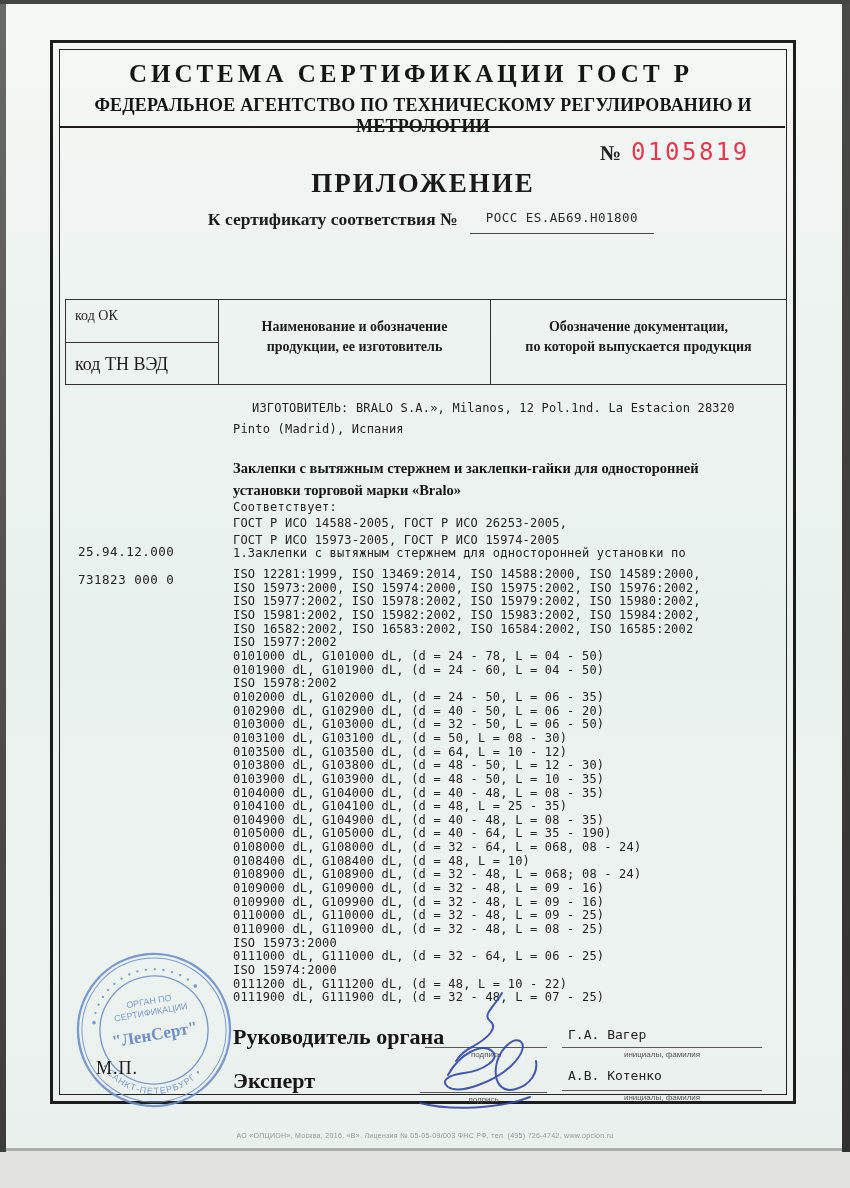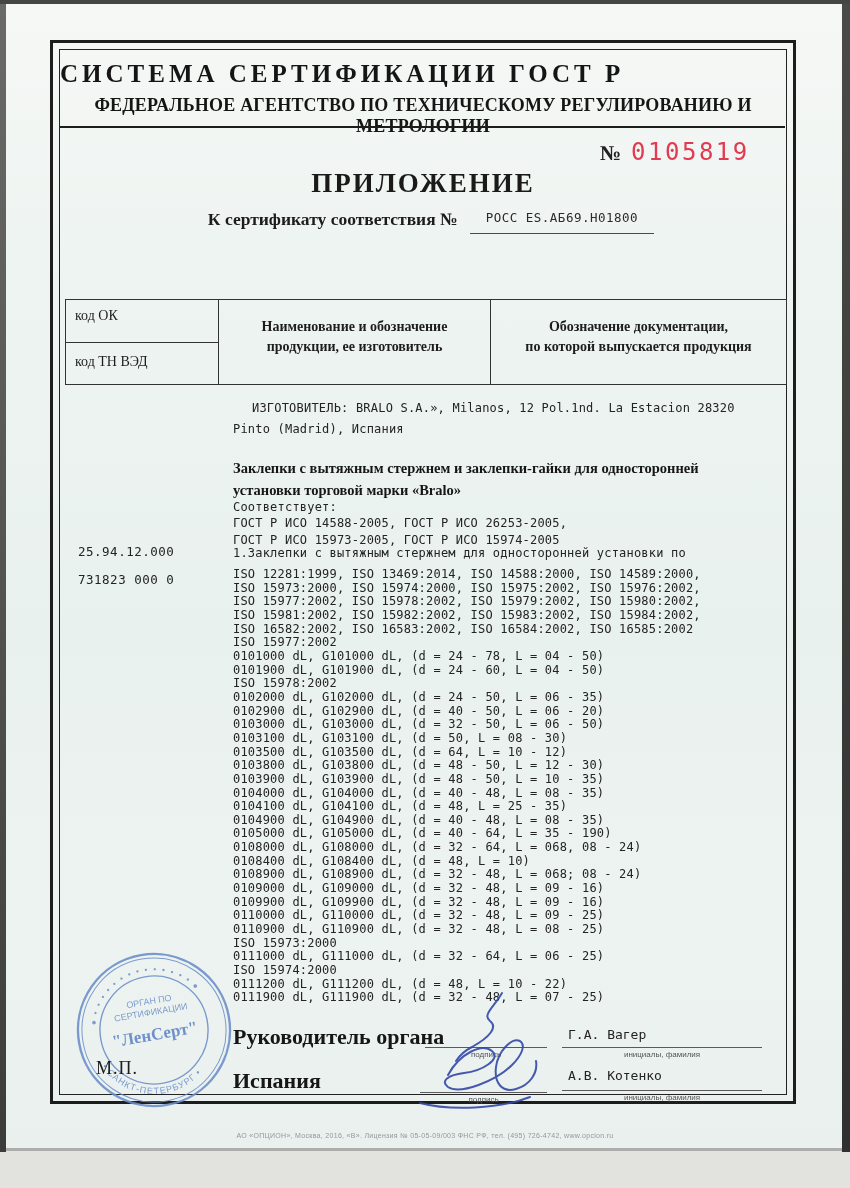--- a/index.html
+++ b/index.html
@@ -18,21 +18,21 @@
   .edge{position:absolute;z-index:40;}
   .edge-left{left:0;top:0;width:6px;height:1152px;background:linear-gradient(180deg,#6a6a68,#3c3c3a);}
   .edge-right{right:0;top:0;width:8px;height:1152px;background:linear-gradient(180deg,#4a4a48,#303030);}
   .edge-top{left:0;top:0;width:850px;height:4px;background:#454543;}
   .bottom-band{position:absolute;left:0;top:1150px;width:850px;height:38px;background:#e2e2de;z-index:5;}
   .page-edge-shadow{position:absolute;left:0;top:1148px;width:850px;height:3px;background:#adadab;z-index:6;}
 
   .frame-outer{position:absolute;left:50px;top:40px;width:740px;height:1058px;border:3px solid #1d1d1d;}
   .frame-inner{position:absolute;left:59px;top:49px;width:726px;height:1044px;border:1px solid #222;}
 
-  .hdr1{position:absolute;left:60px;top:60px;width:726px;
+  .hdr1{position:absolute;left:48px;top:60px;width:726px;text-align:center;
     font-size:25px;font-weight:bold;letter-spacing:4px;color:#151515;}
   .hdr2{position:absolute;left:60px;top:95px;width:726px;text-align:center;
     font-size:18px;font-weight:bold;letter-spacing:0.2px;color:#151515;}
   .hdr-rule{position:absolute;left:60px;top:126px;width:725px;height:2px;background:#1d1d1d;}
 
   .docnum{position:absolute;left:600px;top:138px;width:180px;display:flex;align-items:baseline;gap:10px;}
   .docnum .no{font-size:21px;color:#222;font-weight:bold;}
   .docnum .num{font-family:"DejaVu Sans Mono",monospace;font-size:24px;letter-spacing:2.5px;color:#e23a50;}
 
   .title{position:absolute;left:60px;top:168px;width:726px;text-align:center;
@@ -46,21 +46,21 @@
     transform:translateY(4px);letter-spacing:0.5px;}
 
   .purpose{position:absolute;left:60px;top:248px;width:726px;text-align:center;
     font-size:17.5px;font-weight:bold;color:#1b1b1b;line-height:26px;}
 
   .tbl{position:absolute;left:65px;top:299px;width:720px;height:84px;border:1.4px solid #333;}
   .tbl .v1{position:absolute;left:152px;top:0;width:1.2px;height:100%;background:#333;}
   .tbl .v2{position:absolute;left:424px;top:0;width:1.2px;height:100%;background:#333;}
   .tbl .h1{position:absolute;left:0;top:42px;width:152px;height:1.2px;background:#333;}
   .tbl .c1a{position:absolute;left:9px;top:8px;font-size:14px;color:#1d1d1d;}
-  .tbl .c1b{position:absolute;left:9px;top:54px;font-size:14px;color:#1d1d1d;}
+  .tbl .c1b{position:absolute;left:9px;top:54px;font-size:18px;color:#1d1d1d;}
   .tbl .c2{position:absolute;left:153px;top:17px;width:271px;text-align:center;font-size:14px;font-weight:bold;color:#1d1d1d;line-height:20px;}
   .tbl .c3{position:absolute;left:425px;top:17px;width:295px;text-align:center;font-size:14px;font-weight:bold;color:#1d1d1d;line-height:20px;}
 
   .mono{font-family:"DejaVu Sans Mono",monospace;color:#232323;}
   .m-line{position:absolute;left:233px;font-size:12px;letter-spacing:0.2px;white-space:pre;}
   .prod{position:absolute;left:233px;width:520px;font-size:14.5px;font-weight:bold;color:#161616;line-height:22px;}
   .code-left{position:absolute;left:78px;font-family:"DejaVu Sans Mono",monospace;font-size:12.5px;color:#232323;letter-spacing:0.5px;white-space:pre;}
   .spec{position:absolute;left:233px;top:568px;font-family:"DejaVu Sans Mono",monospace;
     font-size:12px;line-height:13.65px;color:#232323;white-space:pre;letter-spacing:0.2px;}
 
@@ -133,21 +133,21 @@
     <div class="code-left" style="top:572px;">731823 000 0</div>
     <div class="spec"><div>ISO 12281:1999, ISO 13469:2014, ISO 14588:2000, ISO 14589:2000,</div><div>ISO 15973:2000, ISO 15974:2000, ISO 15975:2002, ISO 15976:2002,</div><div>ISO 15977:2002, ISO 15978:2002, ISO 15979:2002, ISO 15980:2002,</div><div>ISO 15981:2002, ISO 15982:2002, ISO 15983:2002, ISO 15984:2002,</div><div>ISO 16582:2002, ISO 16583:2002, ISO 16584:2002, ISO 16585:2002</div><div>ISO 15977:2002</div><div>0101000 dL, G101000 dL, (d = 24 - 78, L = 04 - 50)</div><div>0101900 dL, G101900 dL, (d = 24 - 60, L = 04 - 50)</div><div>ISO 15978:2002</div><div>0102000 dL, G102000 dL, (d = 24 - 50, L = 06 - 35)</div><div>0102900 dL, G102900 dL, (d = 40 - 50, L = 06 - 20)</div><div>0103000 dL, G103000 dL, (d = 32 - 50, L = 06 - 50)</div><div>0103100 dL, G103100 dL, (d = 50, L = 08 - 30)</div><div>0103500 dL, G103500 dL, (d = 64, L = 10 - 12)</div><div>0103800 dL, G103800 dL, (d = 48 - 50, L = 12 - 30)</div><div>0103900 dL, G103900 dL, (d = 48 - 50, L = 10 - 35)</div><div>0104000 dL, G104000 dL, (d = 40 - 48, L = 08 - 35)</div><div>0104100 dL, G104100 dL, (d = 48, L = 25 - 35)</div><div>0104900 dL, G104900 dL, (d = 40 - 48, L = 08 - 35)</div><div>0105000 dL, G105000 dL, (d = 40 - 64, L = 35 - 190)</div><div>0108000 dL, G108000 dL, (d = 32 - 64, L = 068, 08 - 24)</div><div>0108400 dL, G108400 dL, (d = 48, L = 10)</div><div>0108900 dL, G108900 dL, (d = 32 - 48, L = 068; 08 - 24)</div><div>0109000 dL, G109000 dL, (d = 32 - 48, L = 09 - 16)</div><div>0109900 dL, G109900 dL, (d = 32 - 48, L = 09 - 16)</div><div>0110000 dL, G110000 dL, (d = 32 - 48, L = 09 - 25)</div><div>0110900 dL, G110900 dL, (d = 32 - 48, L = 08 - 25)</div><div>ISO 15973:2000</div><div>0111000 dL, G111000 dL, (d = 32 - 64, L = 06 - 25)</div><div>ISO 15974:2000</div><div>0111200 dL, G111200 dL, (d = 48, L = 10 - 22)</div><div>0111900 dL, G111900 dL, (d = 32 - 48, L = 07 - 25)</div></div>
 
     <div class="sig-role" style="top:1024px;">Руководитель органа</div>
     <div class="sig-line" style="left:425px;top:1047px;width:122px;"></div>
     <div class="sig-sub" style="left:425px;top:1050px;width:122px;">подпись</div>
     <div class="sig-name" style="top:1027px;">Г.А. Вагер</div>
     <div class="sig-line" style="left:562px;top:1047px;width:200px;"></div>
     <div class="sig-sub" style="left:562px;top:1050px;width:200px;">инициалы, фамилия</div>
 
-    <div class="sig-role" style="top:1068px;">Испания</div>
+    <div class="sig-role" style="top:1068px;">Эксперт</div>
     <div class="sig-line" style="left:420px;top:1092px;width:127px;"></div>
     <div class="sig-sub" style="left:420px;top:1095px;width:127px;">подпись</div>
     <div class="sig-name" style="top:1068px;">А.В. Котенко</div>
     <div class="sig-line" style="left:562px;top:1090px;width:200px;"></div>
     <div class="sig-sub" style="left:562px;top:1093px;width:200px;">инициалы, фамилия</div>
 
     <svg class="ink" viewBox="0 0 230 140">
       <g fill="none" stroke="#3349a6" stroke-width="2" stroke-linecap="round" opacity="0.9">
         <path d="M112,8 C104,22 92,30 100,36 C108,42 100,52 82,62 C74,66 70,70 66,76"></path>
         <path d="M58,90 C70,68 92,58 102,66 C112,74 92,86 74,88 C58,90 50,96 58,102 C70,110 106,96 122,80 C132,70 136,60 130,56 C122,52 108,66 106,82 C104,98 112,108 126,104 C140,100 148,88 146,76"></path>

